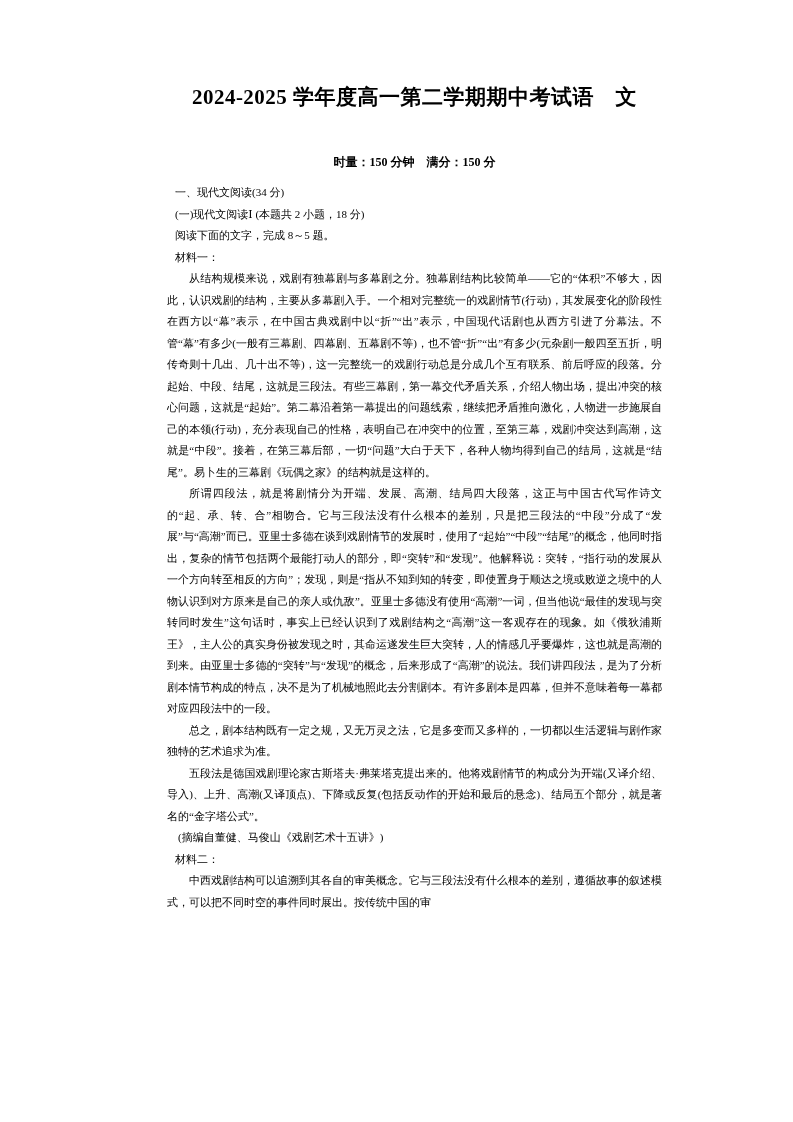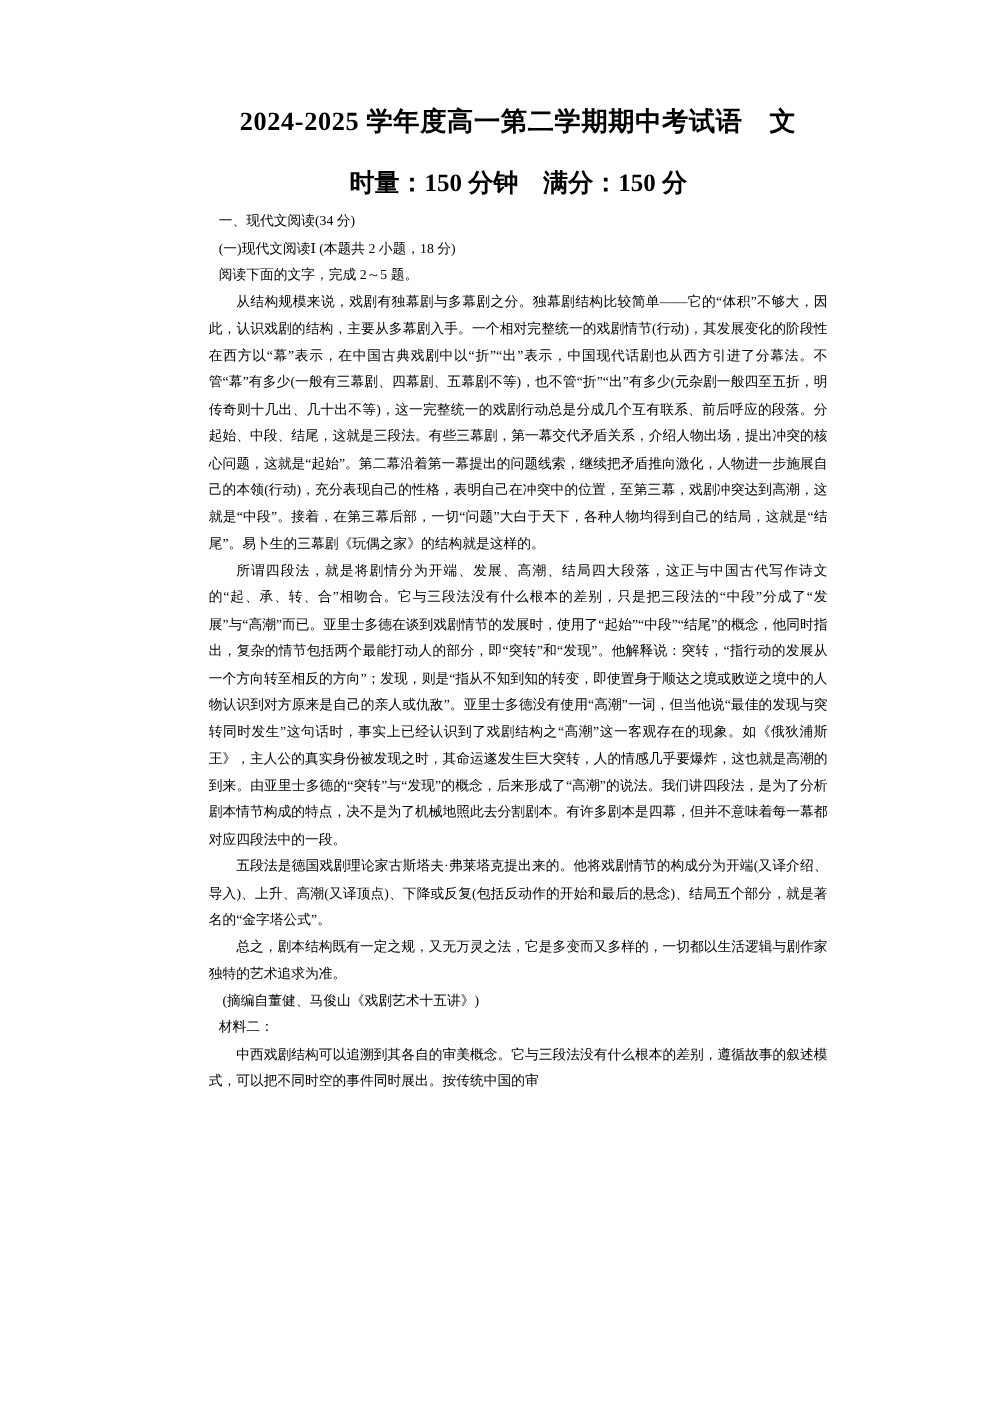--- a/index.html
+++ b/index.html
@@ -17,24 +17,24 @@
   }
   .title {
     text-align: center;
     font-size: 21px;
     font-weight: 700;
     line-height: 26px;
     letter-spacing: 0.5px;
   }
   .exam-info {
     text-align: center;
-    font-size: 20px;
+    font-size: 12px;
     font-weight: 700;
     line-height: 20px;
-    margin-top: 27px;
+    margin-top: 42px;
   }
   .body-text {
     margin-top: 10px;
     font-size: 11px;
     line-height: 21.5px;
   }
   .body-text p {
     text-align: justify;
     text-justify: inter-ideograph;
   }
@@ -50,30 +50,31 @@
   <h1 class="title">2024-2025 学年度高一第二学期期中考试语　文</h1>
 
   <div class="exam-info">时量：150 分钟　满分：150 分</div>
 
   <div class="body-text">
 
     <p class="intro-line">一、现代文阅读(34 分)</p>
 
     <p class="intro-line">(一)现代文阅读Ⅰ (本题共 2 小题，18 分)</p>
 
-    <p class="intro-line">阅读下面的文字，完成 2～5 题。</p>
+    <p class="intro-line">阅读下面的文字，完成 8～5 题。</p>
 
+    <p class="intro-line">材料一：</p>
 
     <p class="para">从结构规模来说，戏剧有独幕剧与多幕剧之分。独幕剧结构比较简单——它的“体积”不够大，因此，认识戏剧的结构，主要从多幕剧入手。一个相对完整统一的戏剧情节(行动)，其发展变化的阶段性在西方以“幕”表示，在中国古典戏剧中以“折”“出”表示，中国现代话剧也从西方引进了分幕法。不管“幕”有多少(一般有三幕剧、四幕剧、五幕剧不等)，也不管“折”“出”有多少(元杂剧一般四至五折，明传奇则十几出、几十出不等)，这一完整统一的戏剧行动总是分成几个互有联系、前后呼应的段落。分起始、中段、结尾，这就是三段法。有些三幕剧，第一幕交代矛盾关系，介绍人物出场，提出冲突的核心问题，这就是“起始”。第二幕沿着第一幕提出的问题线索，继续把矛盾推向激化，人物进一步施展自己的本领(行动)，充分表现自己的性格，表明自己在冲突中的位置，至第三幕，戏剧冲突达到高潮，这就是“中段”。接着，在第三幕后部，一切“问题”大白于天下，各种人物均得到自己的结局，这就是“结尾”。易卜生的三幕剧《玩偶之家》的结构就是这样的。</p>
 
     <p class="para">所谓四段法，就是将剧情分为开端、发展、高潮、结局四大段落，这正与中国古代写作诗文的“起、承、转、合”相吻合。它与三段法没有什么根本的差别，只是把三段法的“中段”分成了“发展”与“高潮”而已。亚里士多德在谈到戏剧情节的发展时，使用了“起始”“中段”“结尾”的概念，他同时指出，复杂的情节包括两个最能打动人的部分，即“突转”和“发现”。他解释说：突转，“指行动的发展从一个方向转至相反的方向”；发现，则是“指从不知到知的转变，即使置身于顺达之境或败逆之境中的人物认识到对方原来是自己的亲人或仇敌”。亚里士多德没有使用“高潮”一词，但当他说“最佳的发现与突转同时发生”这句话时，事实上已经认识到了戏剧结构之“高潮”这一客观存在的现象。如《俄狄浦斯王》，主人公的真实身份被发现之时，其命运遂发生巨大突转，人的情感几乎要爆炸，这也就是高潮的到来。由亚里士多德的“突转”与“发现”的概念，后来形成了“高潮”的说法。我们讲四段法，是为了分析剧本情节构成的特点，决不是为了机械地照此去分割剧本。有许多剧本是四幕，但并不意味着每一幕都对应四段法中的一段。</p>
 
+    <p class="para">总之，剧本结构既有一定之规，又无万灵之法，它是多变而又多样的，一切都以生活逻辑与剧作家独特的艺术追求为准。</p>
+
     <p class="para">五段法是德国戏剧理论家古斯塔夫·弗莱塔克提出来的。他将戏剧情节的构成分为开端(又译介绍、导入)、上升、高潮(又译顶点)、下降或反复(包括反动作的开始和最后的悬念)、结局五个部分，就是著名的“金字塔公式”。</p>
-
-    <p class="para">总之，剧本结构既有一定之规，又无万灵之法，它是多变而又多样的，一切都以生活逻辑与剧作家独特的艺术追求为准。</p>
 
     <p class="attribution-line">(摘编自董健、马俊山《戏剧艺术十五讲》)</p>
 
     <p class="intro-line">材料二：</p>
 
     <p class="para">中西戏剧结构可以追溯到其各自的审美概念。它与三段法没有什么根本的差别，遵循故事的叙述模式，可以把不同时空的事件同时展出。按传统中国的审</p>
 
   </div>
 </div>
 

